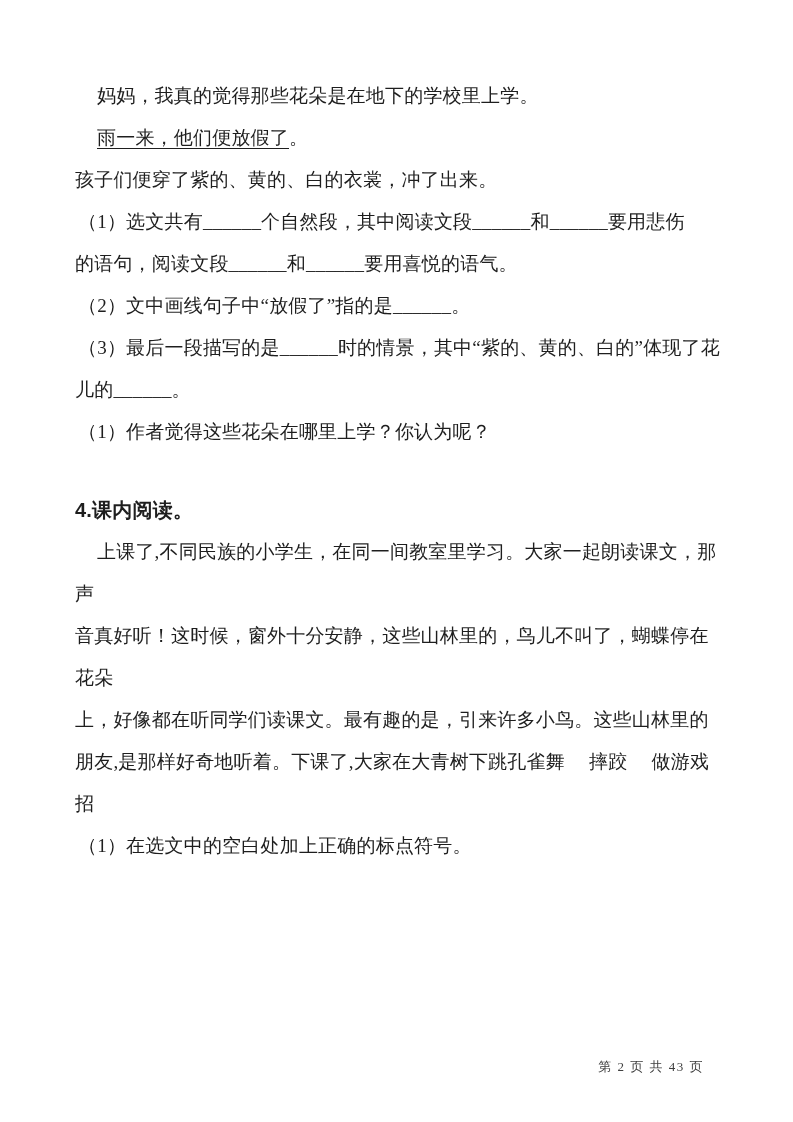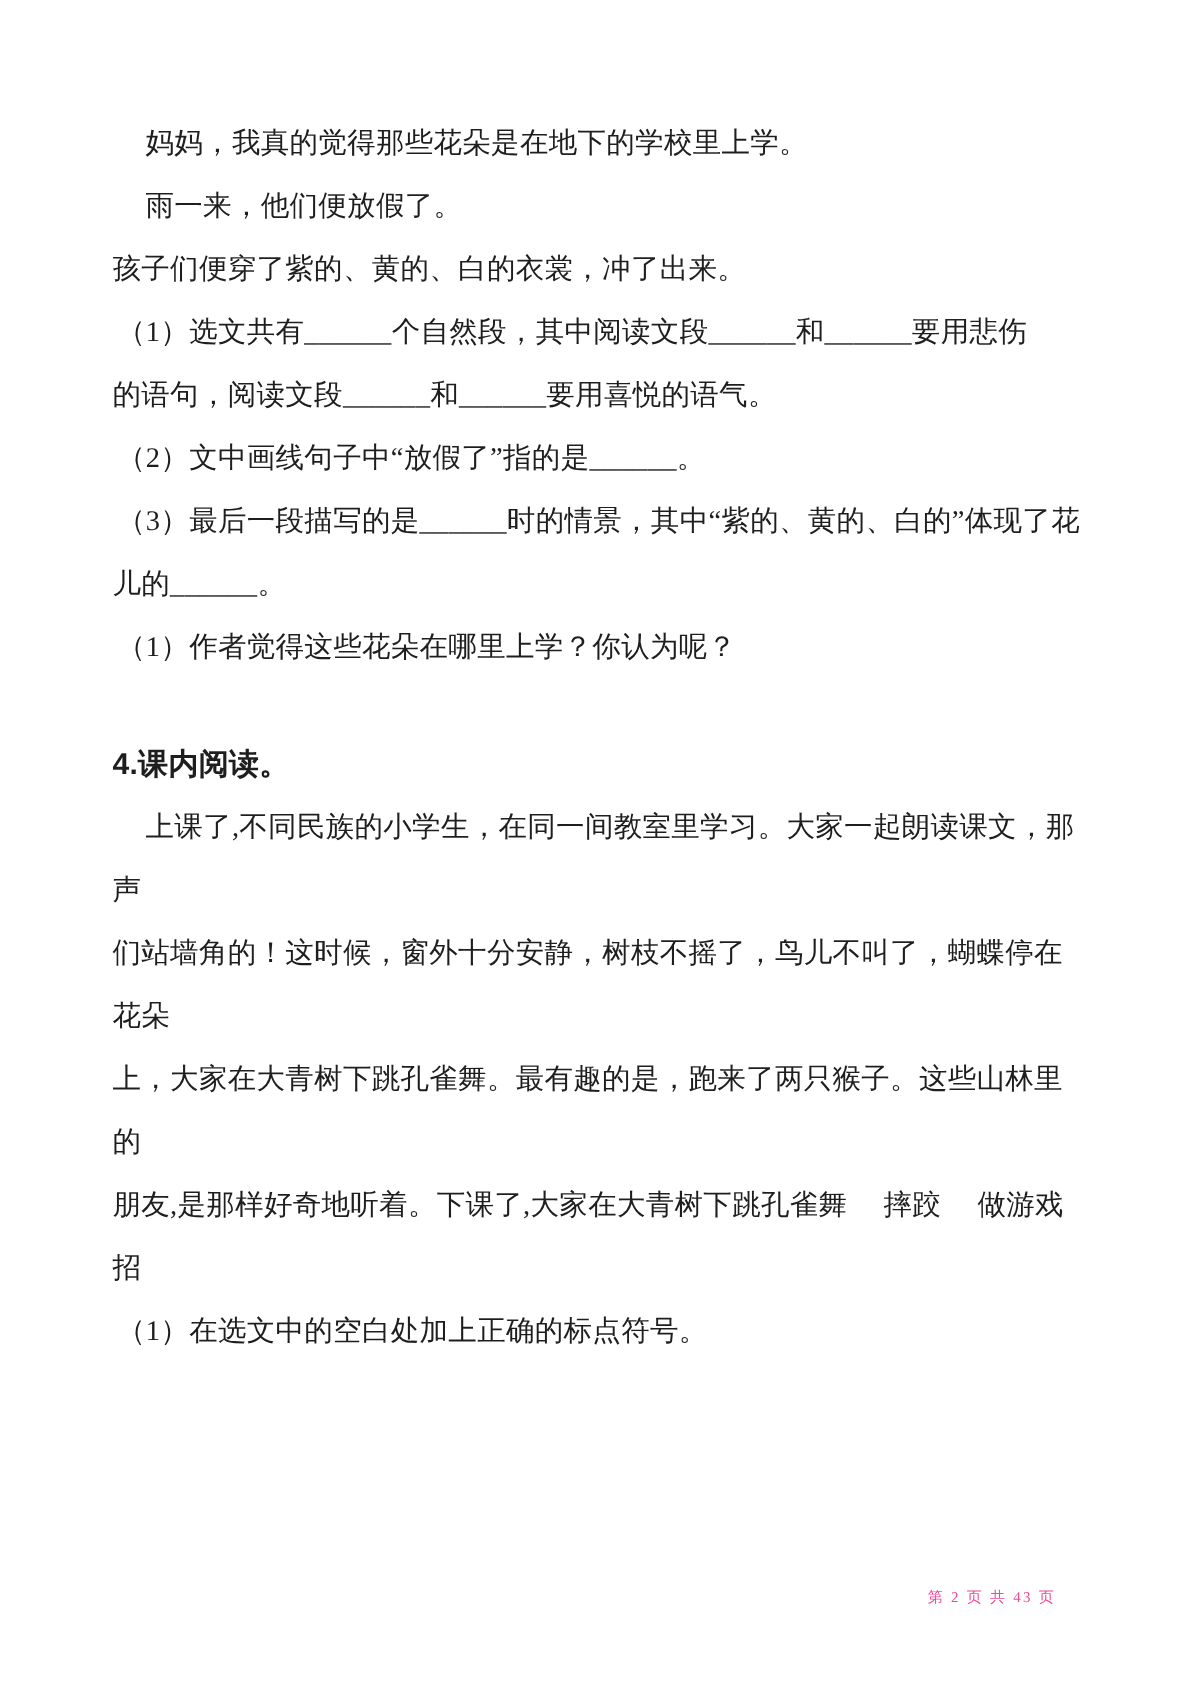--- a/index.html
+++ b/index.html
@@ -38,30 +38,31 @@
   .section-title {
     margin: 36px 0 0 0;
     font-family: "Liberation Sans", sans-serif;
     font-weight: 700;
     font-size: 20px;
     line-height: 42px;
     letter-spacing: 0.2px;
     white-space: pre-wrap;
   }
   .u {
+    text-decoration: underline;
     text-underline-offset: 4px;
     text-decoration-thickness: 1.4px;
   }
   .footer {
     position: absolute;
     top: 1058px;
     right: 89px;
-    font-size: 10px;
+    font-size: 13px;
     letter-spacing: 1.5px;
-    color: #ec4899;
+    color: #404040;
     white-space: pre-wrap;
   }
 </style>
 </head>
 <body>
 
 <div class="page">
   <div class="body-area">
 
     <div class="ln indent">妈妈，我真的觉得那些花朵是在地下的学校里上学。</div>
@@ -73,22 +74,22 @@
     <div class="ln q">（1）选文共有______个自然段，其中阅读文段______和______要用悲伤</div>
     <div class="ln">的语句，阅读文段______和______要用喜悦的语气。</div>
     <div class="ln q">（2）文中画线句子中“放假了”指的是______。</div>
     <div class="ln q">（3）最后一段描写的是______时的情景，其中“紫的、黄的、白的”体现了花</div>
     <div class="ln">儿的______。</div>
     <div class="ln q">（1）作者觉得这些花朵在哪里上学？你认为呢？</div>
 
     <div class="section-title">4.课内阅读。</div>
 
     <div class="ln indent">上课了,不同民族的小学生，在同一间教室里学习。大家一起朗读课文，那声</div>
-    <div class="ln">们站墙角的！这时候，窗外十分安静，树枝不摇了，鸟儿不叫了，蝴蝶停在花朵</div>
-    <div class="ln">上，大家在大青树下跳孔雀舞。最有趣的是，跑来了两只猴子。这些山林里的</div>
+    <div class="ln">音真好听！这时候，窗外十分安静，这些山林里的，鸟儿不叫了，蝴蝶停在花朵</div>
+    <div class="ln">上，好像都在听同学们读课文。最有趣的是，引来许多小鸟。这些山林里的</div>
     <div class="ln">朋友,是那样好奇地听着。下课了,大家在大青树下跳孔雀舞　 摔跤　 做游戏　 招</div>
 
     <div class="ln q">（1）在选文中的空白处加上正确的标点符号。</div>
 
   </div>
 
   <div class="footer">第 2 页 共 43 页</div>
 </div>
 
 </body></html>

